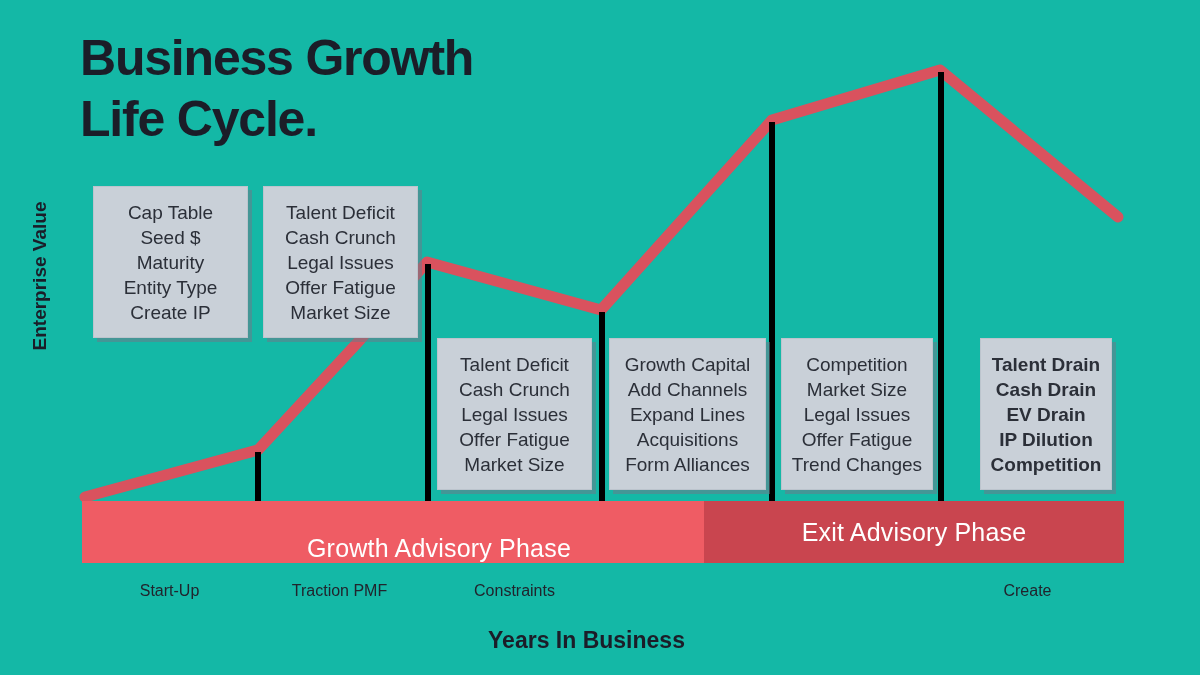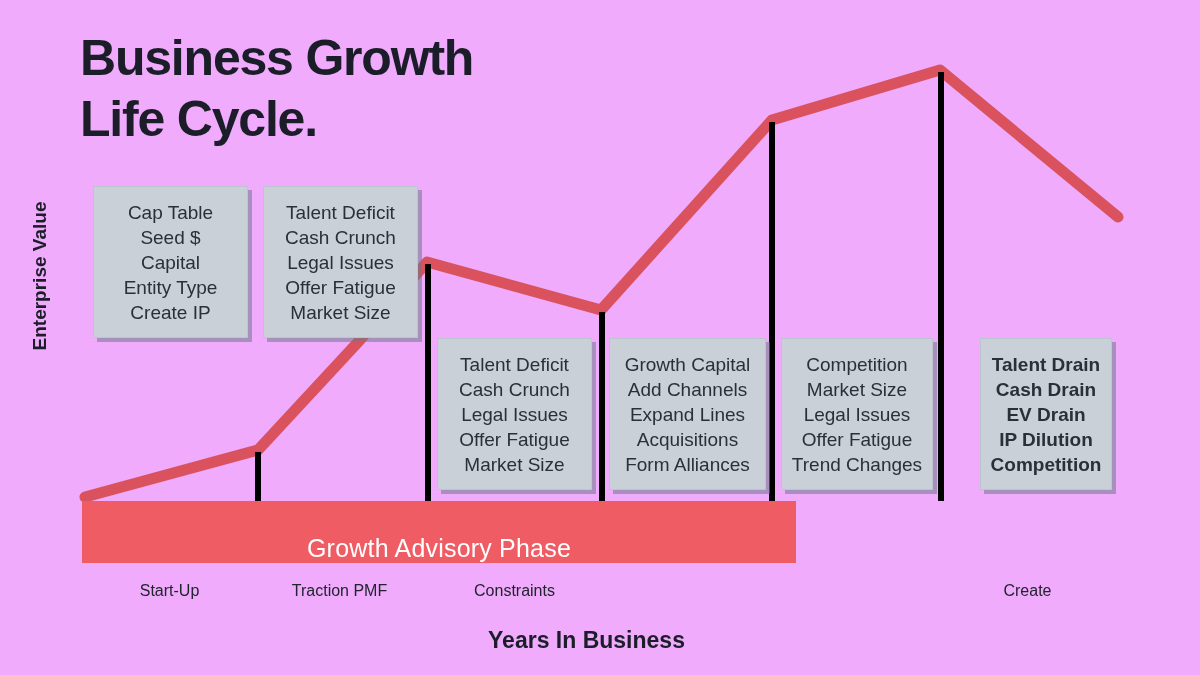--- a/index.html
+++ b/index.html
@@ -2,21 +2,21 @@
 <html><head>
 <meta charset="utf-8">
 <style>
   * { box-sizing: border-box; margin: 0; padding: 0; }
   html, body {
     width: 1200px; height: 675px;
     background: #ffffff;
     font-family: "Liberation Sans", sans-serif;
     overflow: hidden;
   }
-  #stage { position: relative; width: 1200px; height: 675px; background:#f0abfc;padding-left:13px; }
+  #stage { position: relative; width: 1200px; height: 675px; background:#14b8a6;padding-left:13px; }
 
   
   #title {
     position: absolute; left: 80px; top: 28px;
     font-size: 50px; font-weight: 700; letter-spacing: -1.2px;
     line-height: 1.22; color: #1b1d28; white-space: pre-line;
   }
 
   
   #y-axis-label {
@@ -83,21 +83,21 @@
       <line x1="428" y1="264" x2="428" y2="501"></line>
       <line x1="602" y1="312" x2="602" y2="501"></line>
       <line x1="772" y1="122" x2="772" y2="501"></line>
       <line x1="941" y1="72" x2="941" y2="501"></line>
     </g>
   </svg>
 
   <div class="info-box" style="left:93px; top:186px; width:155px; height:152px;">
     <div class="line">Cap Table</div>
     <div class="line">Seed $</div>
-    <div class="line">Capital</div>
+    <div class="line">Maturity</div>
     <div class="line">Entity Type</div>
     <div class="line">Create IP</div>
   </div>
 
   <div class="info-box" style="left:263px; top:186px; width:155px; height:152px;">
     <div class="line">Talent Deficit</div>
     <div class="line">Cash Crunch</div>
     <div class="line">Legal Issues</div>
     <div class="line">Offer Fatigue</div>
     <div class="line">Market Size</div>
@@ -131,19 +131,22 @@
     <div class="line">Talent Drain</div>
     <div class="line">Cash Drain</div>
     <div class="line">EV Drain</div>
     <div class="line">IP Dilution</div>
     <div class="line">Competition</div>
   </div>
 
   <div class="phase-bar" id="phase-growth">
     <span>Growth Advisory Phase</span>
   </div>
+  <div class="phase-bar" id="phase-exit">
+    <span>Exit Advisory Phase</span>
+  </div>
 
   <div class="stage-label" style="left:92px; width:155px;">Start-Up</div>
   <div class="stage-label" style="left:262px; width:155px;">Traction PMF</div>
   <div class="stage-label" style="left:437px; width:155px;">Constraints</div>
   <div class="stage-label" style="left:950px; width:155px;">Create</div>
 
 </div>
 
 </body></html>

